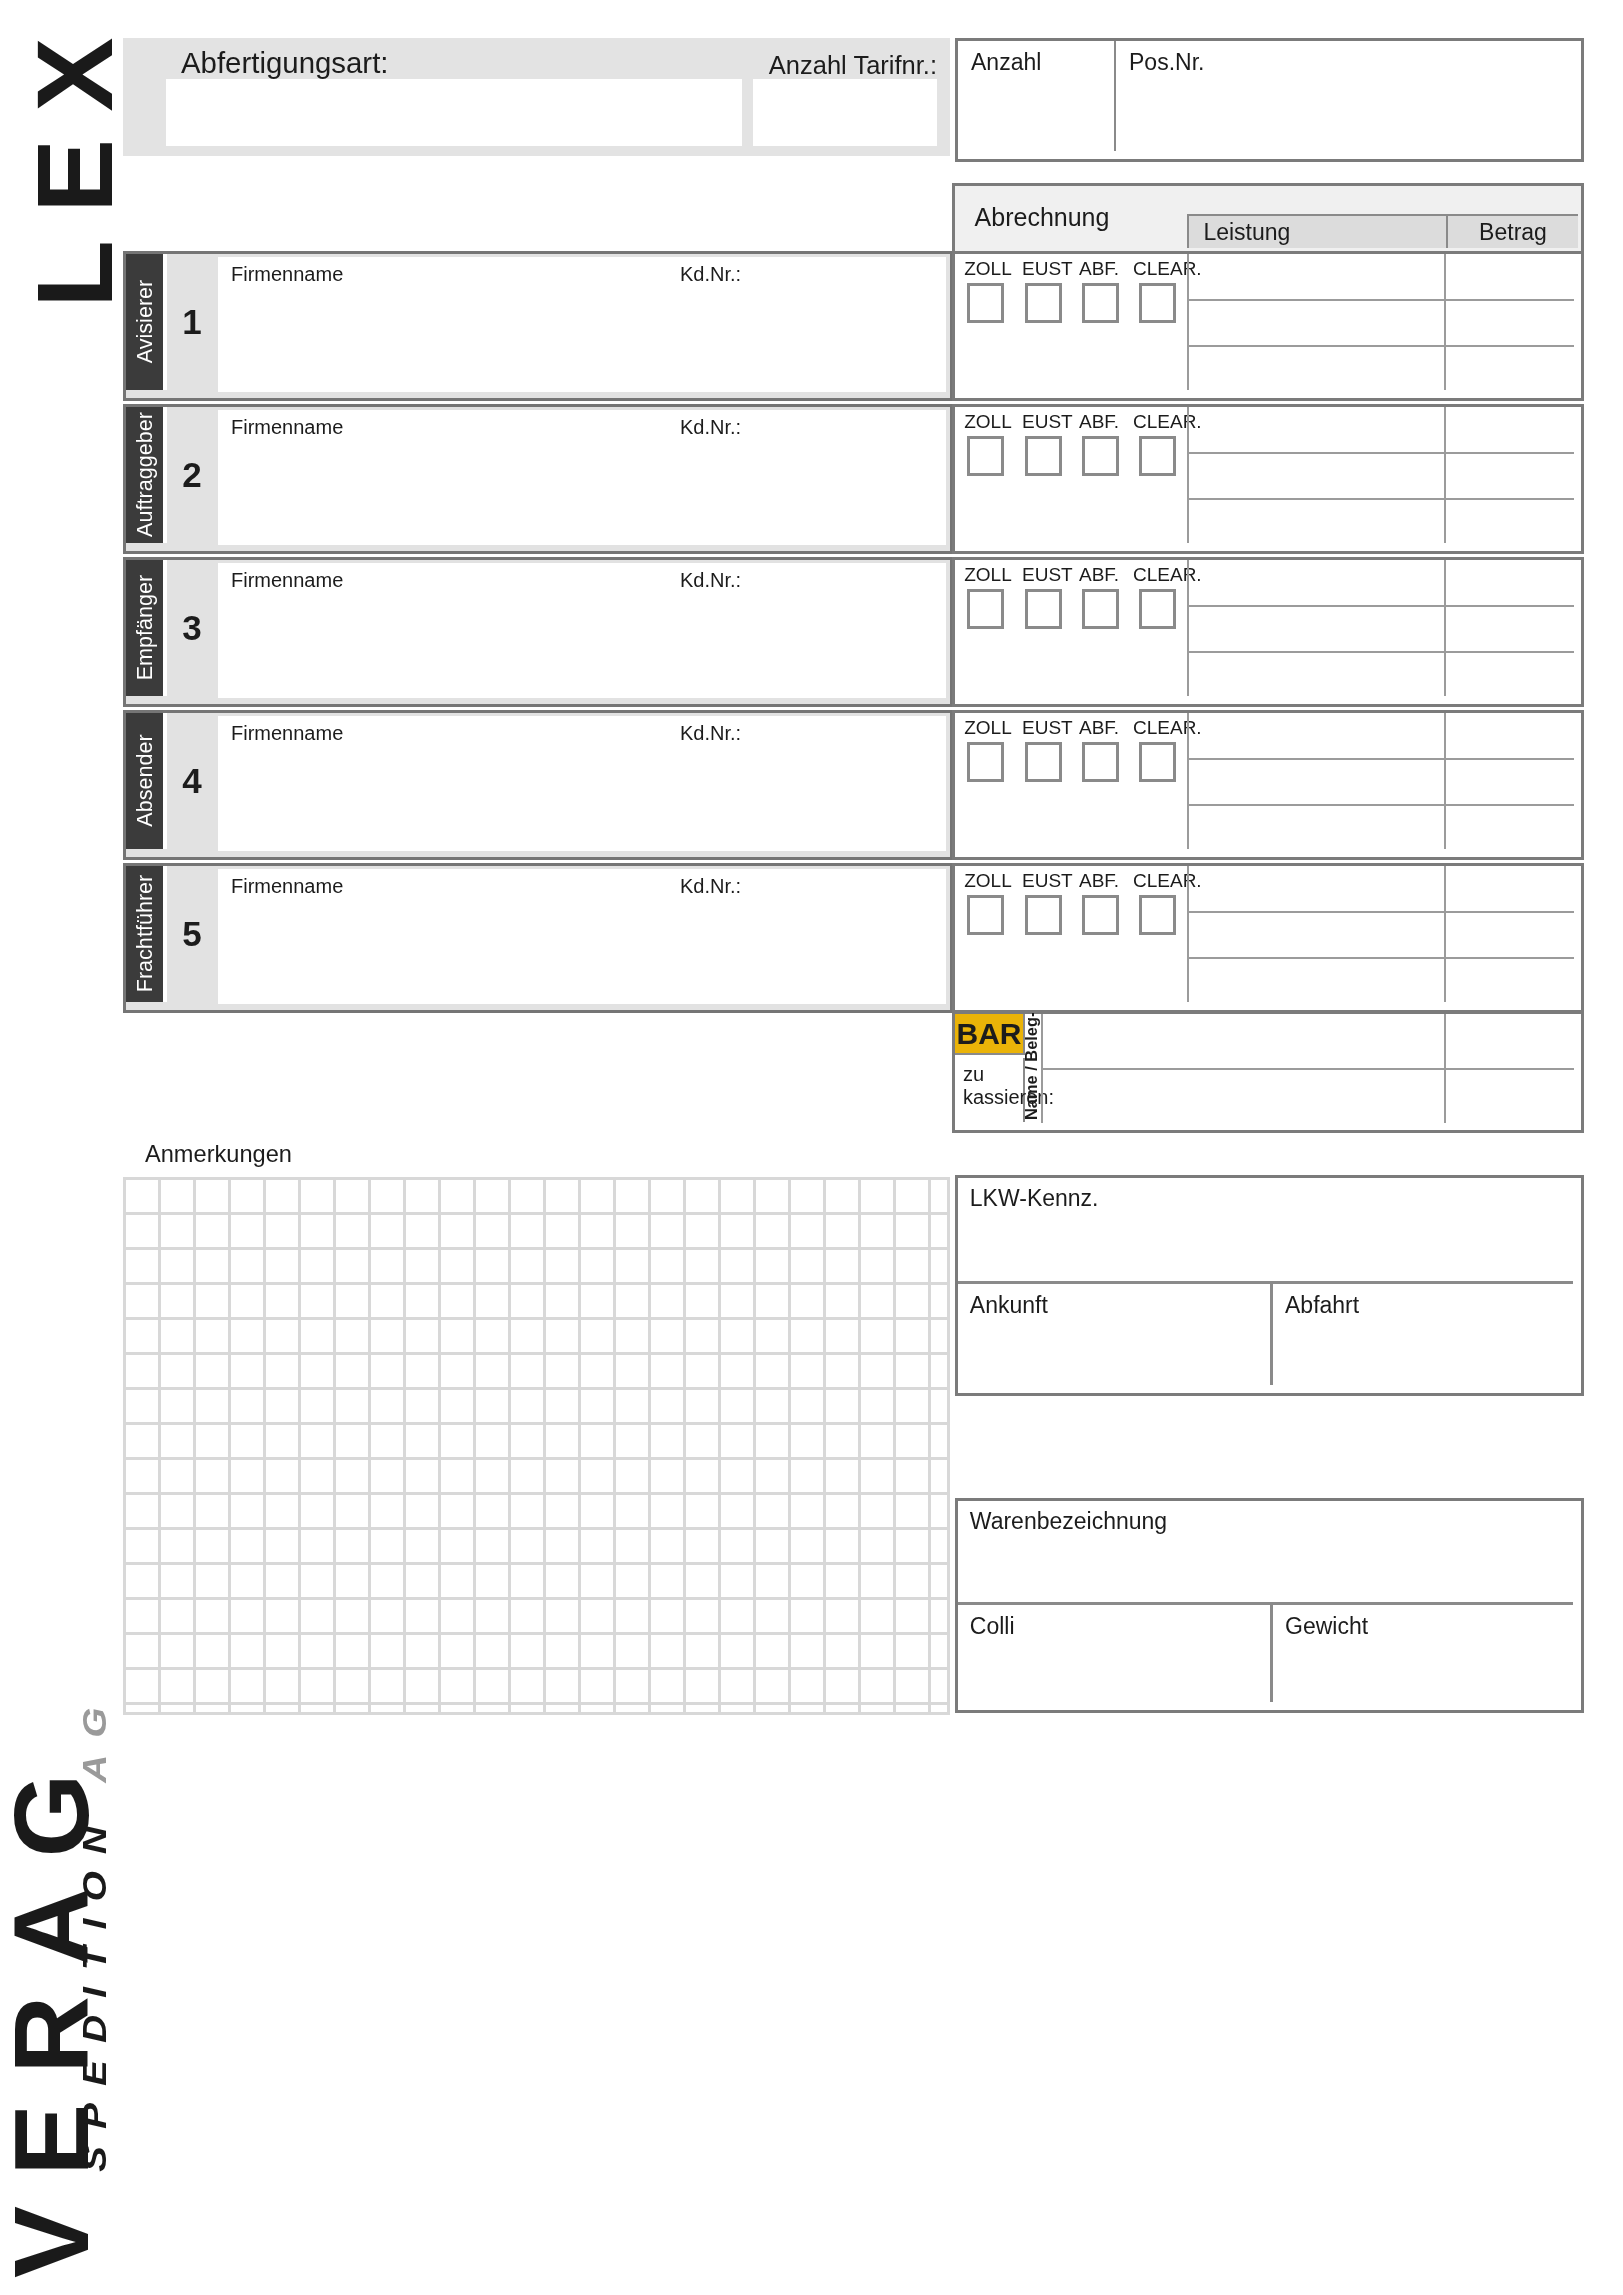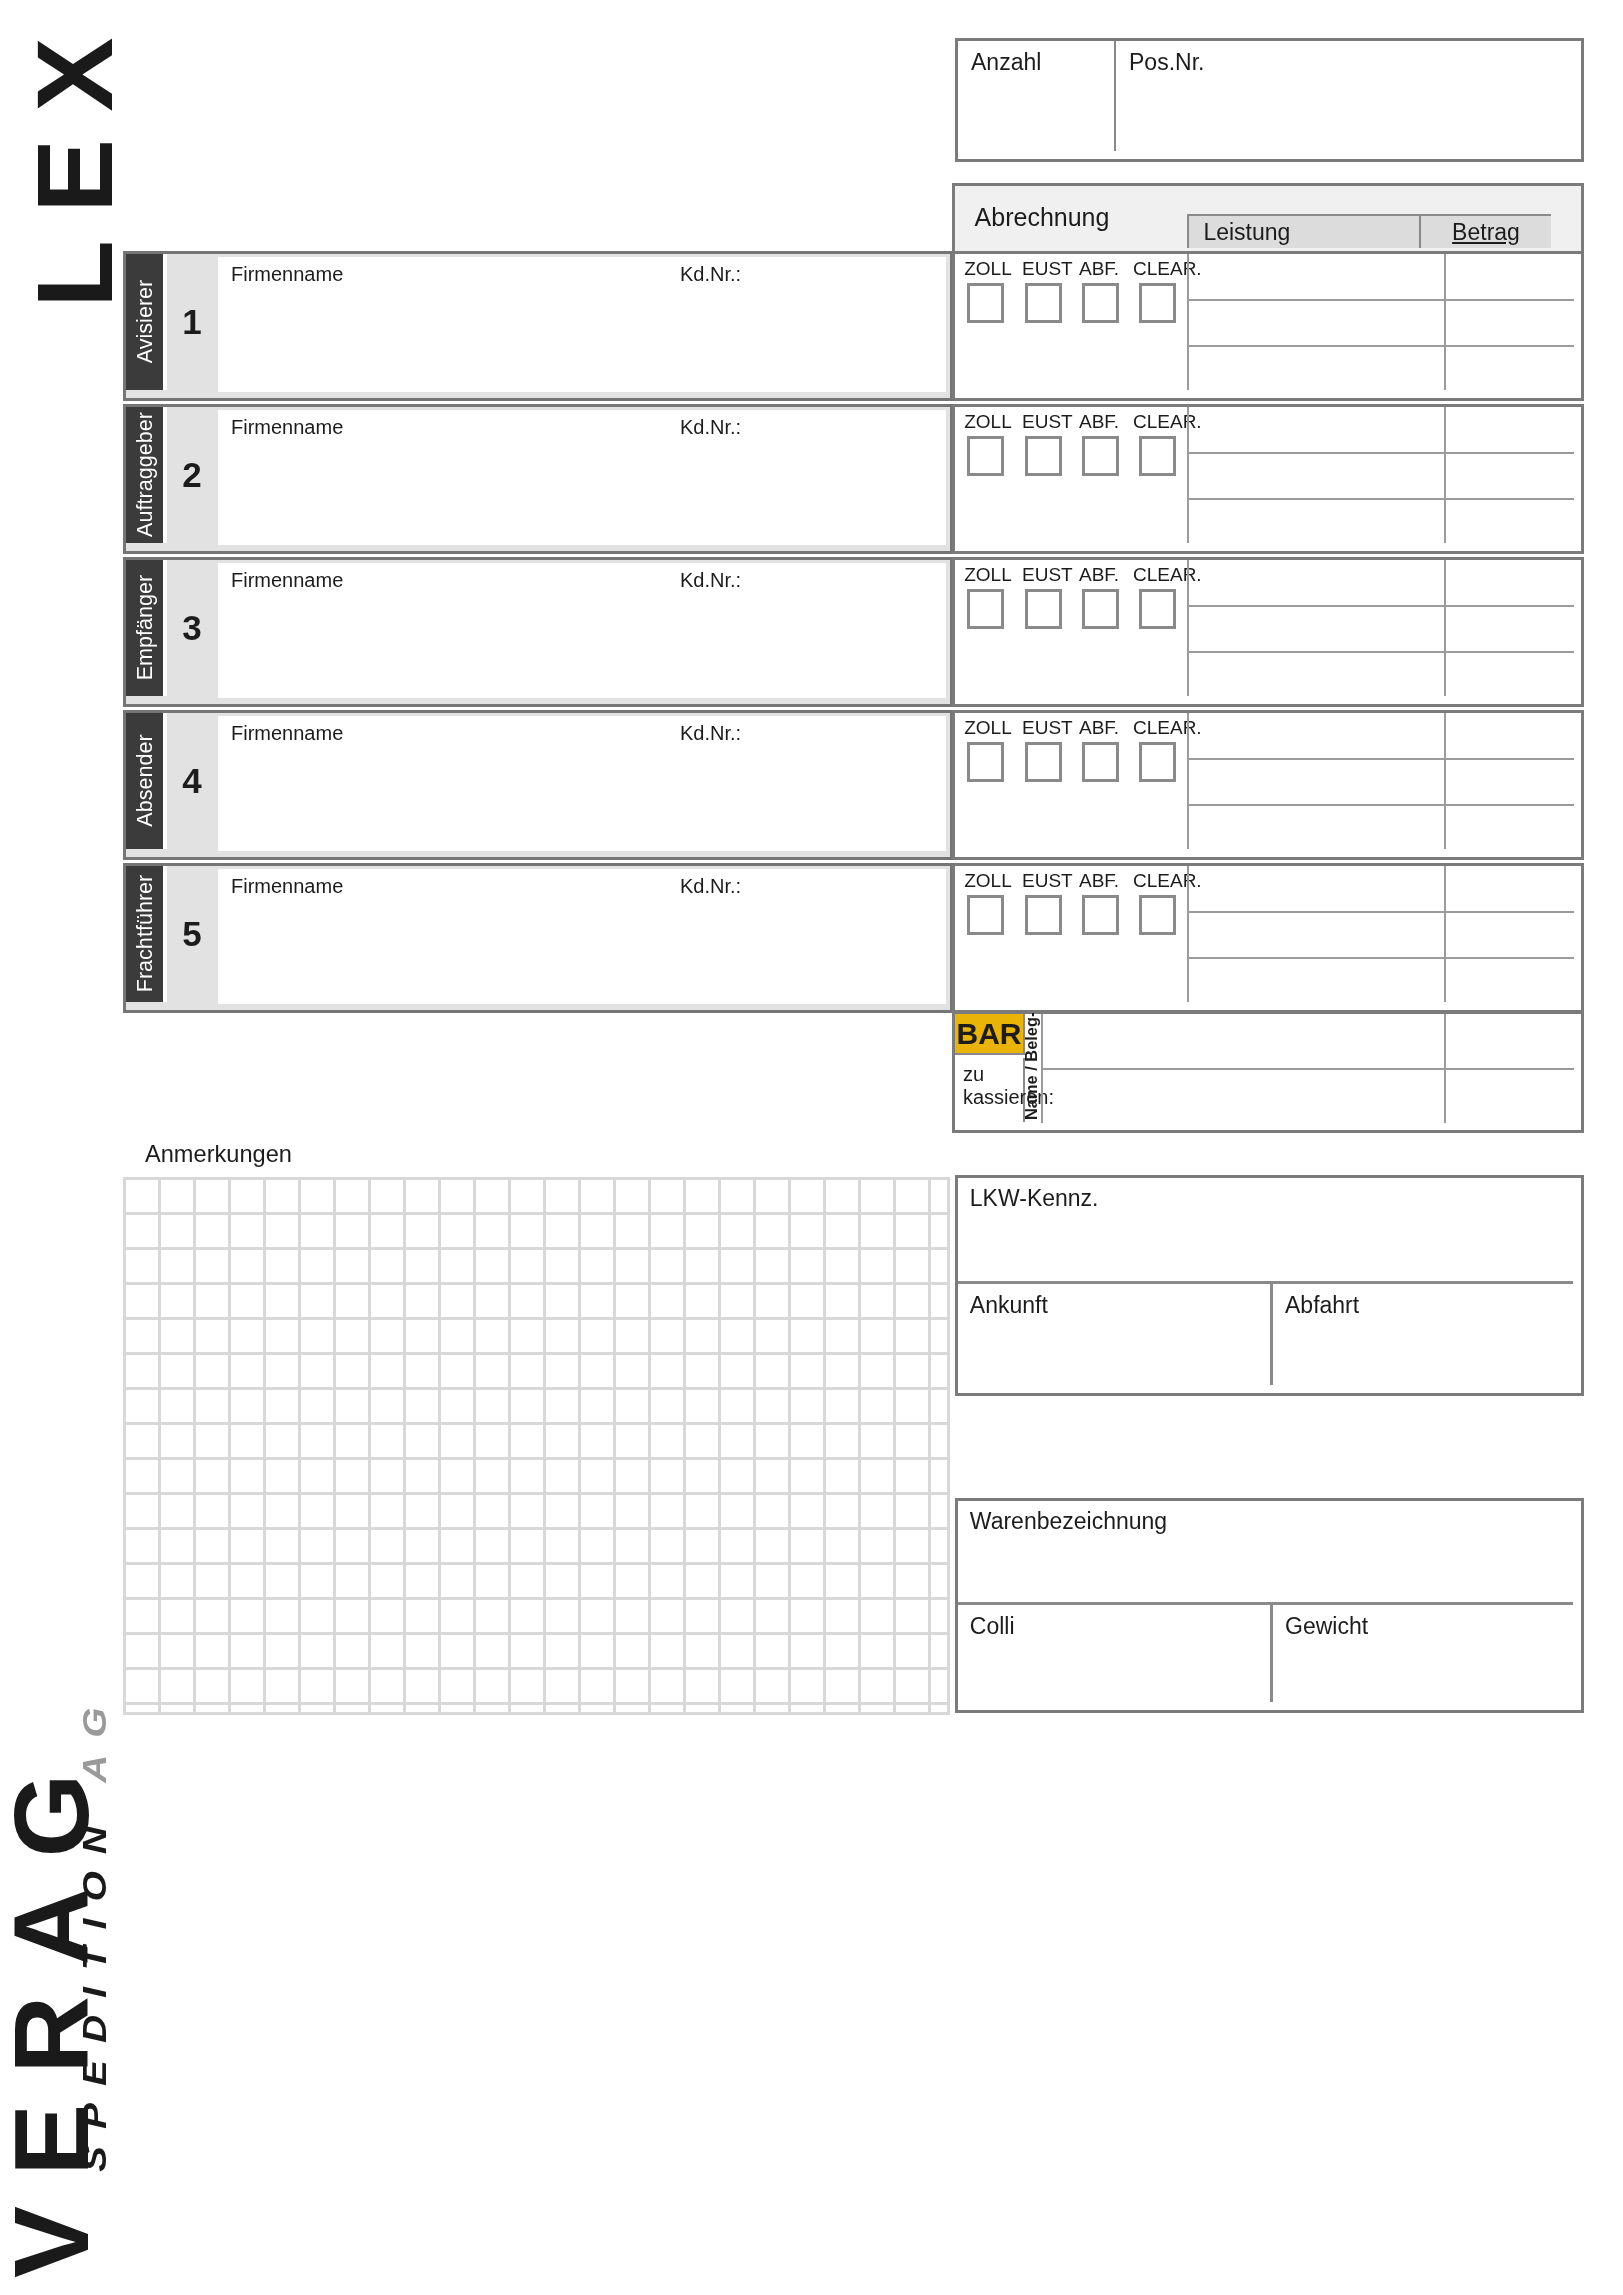--- a/index.html
+++ b/index.html
@@ -41,21 +41,21 @@
   .box-label { position:absolute; font-size:23px; color:#1c1c1c; }
   .vdiv { position:absolute; background:#8a8a8a; }
   .hdiv { position:absolute; background:#8a8a8a; }
   .field { position:absolute; }
 
   
   .abr-header { left:952px; top:183px; width:626px; height:67px; border:3.9px solid #7b7b7b; background:#f0f0f0; }
   .abr-title { position:absolute; left:19.6px; top:17px; font-size:25px; }
   .col-head { position:absolute; top:27.5px; height:32px; background:#dcdcdc; border-top:2px solid #8a8a8a; border-left:2px solid #8a8a8a; font-size:23px; line-height:32px; }
   .col-head.leistung { left:232px; width:255px; padding-left:14.4px; }
-  .col-head.betrag  { left:464px; width:130px; text-align:center;text-decoration:underline; }
+  .col-head.betrag  { left:491px; width:130px; text-align:center; }
 
   .party-row { position:absolute; left:123px; width:824px; height:144px; border:3.9px solid #757575; background:#e2e2e2; }
   .role-strip { position:absolute; left:0; top:0; width:37px; height:136px; background:#3b3b3b; }
   .role-label { left:2px; top:135px; width:135px; height:34px; line-height:34px; text-align:center; font-size:21.6px; color:#ffffff; }
   .gap-strip { position:absolute; left:37px; top:0; width:3.9px; height:136px; background:#ffffff; }
   .num-strip { position:absolute; left:41px; top:0; width:50px; height:136px; display:flex; align-items:center; justify-content:center; font-size:35px; font-weight:bold; }
   .party-content { position:absolute; left:92px; top:3.3px; right:3.9px; bottom:5.9px; background:#ffffff; }
   .party-content .firmenname { position:absolute; left:13px; top:5.9px; font-size:20px; }
   .party-content .kdnr { position:absolute; left:462px; top:5.9px; font-size:20px; }
 
@@ -89,20 +89,26 @@
   .zoll-box { left:123px; top:1729px; width:824px; height:508px; }
   .datum-box { left:955px; top:2025px; width:623px; height:211px; }
 </style>
 </head>
 <body>
 
 <div class="page" id="page">
 
   <div class="vlabel lex-logo">LEX</div>
 
+  <div class="abs top-panel">
+    <span class="title">Abfertigungsart:</span>
+    <span class="anzahl-label">Anzahl Tarifnr.:</span>
+    <div class="input-box abfart-input"></div>
+    <div class="input-box anzahl-input"></div>
+  </div>
 
   <div class="gray-box filiale-box">
     <div class="vdiv" style="left:156px; top:0; width:2px; height:110px;"></div>
     <span class="box-label" style="left:13px; top:7.9px;">Anzahl</span>
     <span class="box-label" style="left:171px; top:7.9px;">Pos.Nr.</span>
     <div class="field" style="left:0; top:39px; width:156px; height:71px;"></div>
     <div class="field" style="left:158px; top:39px; width:457px; height:71px;"></div>
   </div>
 
   <div class="abs abr-header">

